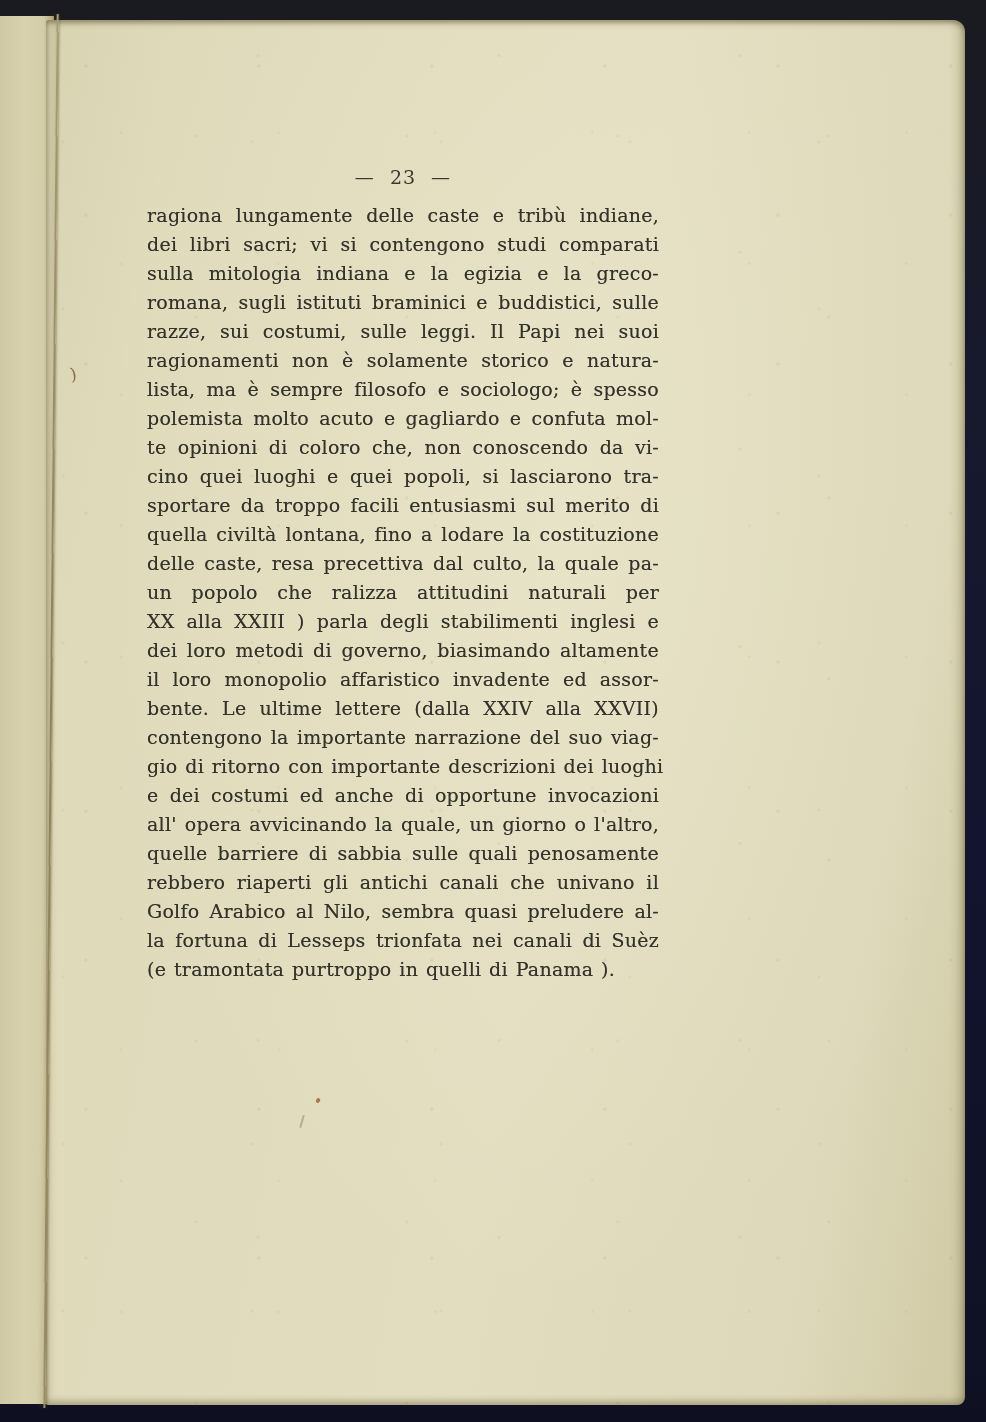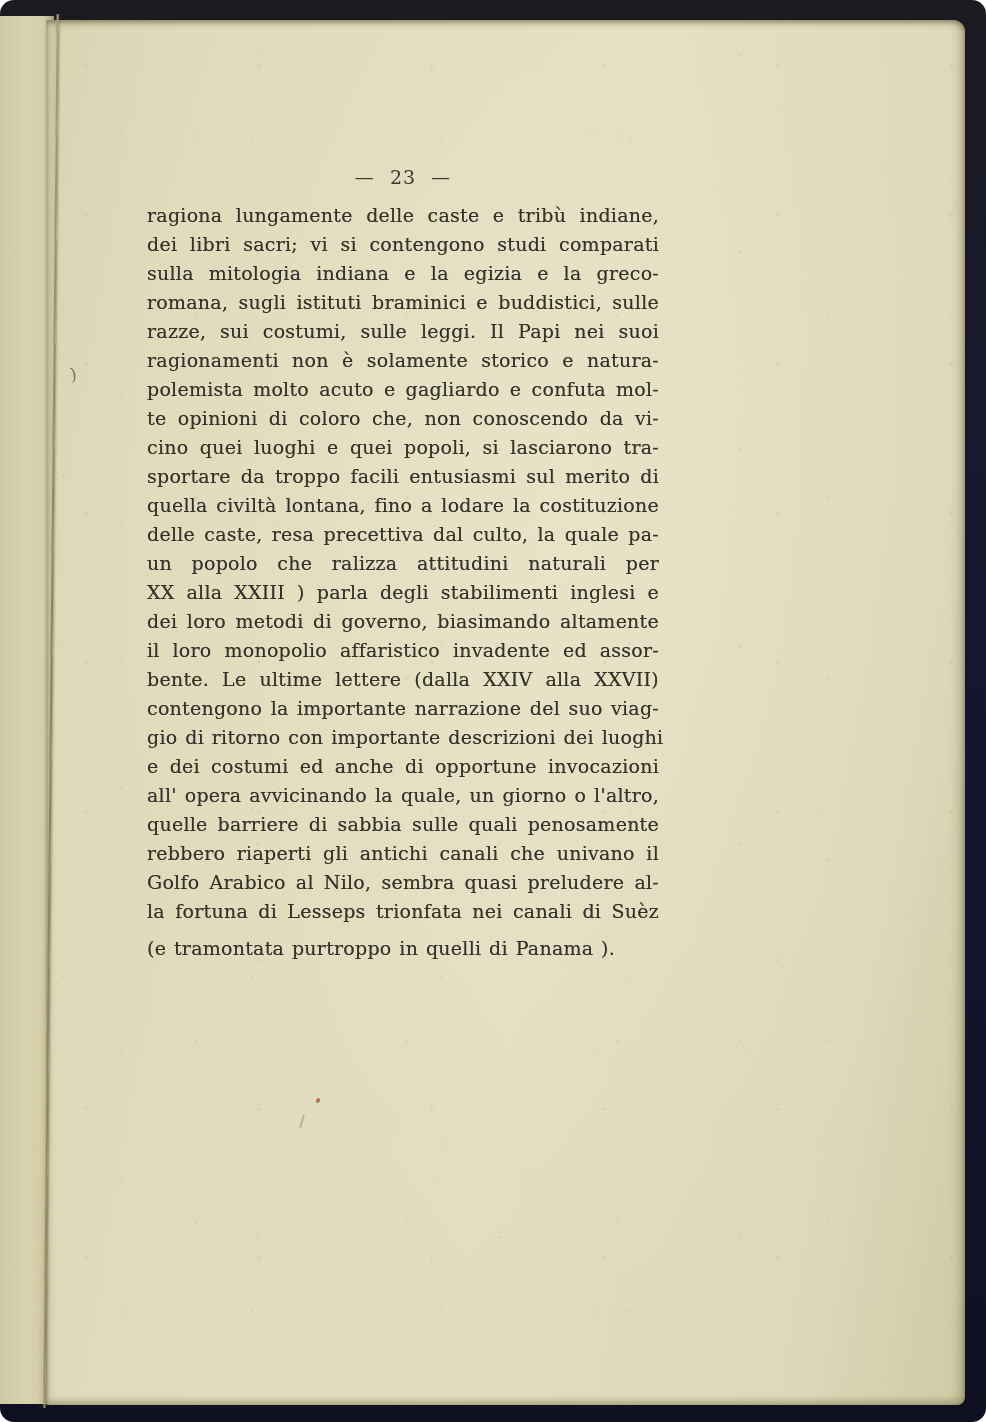--- a/index.html
+++ b/index.html
@@ -2,21 +2,20 @@
 <html><head>
 <meta charset="utf-8">
 <style>
   html,body{margin:0;padding:0;}
   .scan{
     position:relative;
     width:986px;height:1422px;
     overflow:hidden;
     background:linear-gradient(180deg,#1a1a20 0%,#17192c 25%,#131530 60%,#0e1022 100%);
     font-family:"DejaVu Serif","Liberation Serif",serif;
-    border-radius:14px;
   }
   
   .left-page{
     position:absolute;left:0;top:16px;bottom:18px;width:54px;
     background:linear-gradient(to right,#cec8a4 0%,#d8d2b0 45%,#d3cda8 80%,#b3aa82 97%,#9a9069 100%);
   }
   
   .page{
     position:absolute;left:46px;top:20px;right:21px;bottom:17px;
     background:
@@ -55,21 +54,21 @@
   .text-column{
     position:absolute;left:147px;top:201px;width:512px;
     color:#32312a;
     font-size:19px;line-height:29px;letter-spacing:.25px;word-spacing:1.5px;
     text-shadow:0 0 .5px rgba(50,48,40,.55);
   }
   .text-line{
     height:29px;white-space:nowrap;
     text-align:justify;text-align-last:justify;
   }
-  .text-line.last{text-align-last:left;margin-top:8px;}
+  .text-line.last{text-align-last:left;}
   
   .mark-paren{
     position:absolute;left:70px;top:364px;
     font-size:17px;color:#7b5a3c;transform:rotate(-10deg);opacity:.85;
   }
   .mark-speck{
     position:absolute;left:316px;top:1098px;width:4px;height:5px;
     background:#9c5b38;border-radius:50% 40% 50% 50%;opacity:.8;transform:rotate(25deg);
   }
   .mark-scratch{
@@ -88,20 +87,21 @@
 
   <div class="page-number">— 23 —</div>
 
   <div class="text-column">
     <div class="text-line">ragiona lungamente delle caste e tribù indiane,</div>
     <div class="text-line">dei libri sacri; vi si contengono studi comparati</div>
     <div class="text-line">sulla mitologia indiana e la egizia e la greco-</div>
     <div class="text-line">romana, sugli istituti braminici e buddistici, sulle</div>
     <div class="text-line">razze, sui costumi, sulle leggi. Il Papi nei suoi</div>
     <div class="text-line">ragionamenti non è solamente storico e natura-</div>
+    <div class="text-line">lista, ma è sempre filosofo e sociologo; è spesso</div>
     <div class="text-line">polemista molto acuto e gagliardo e confuta mol-</div>
     <div class="text-line">te opinioni di coloro che, non conoscendo da vi-</div>
     <div class="text-line">cino quei luoghi e quei popoli, si lasciarono tra-</div>
     <div class="text-line">sportare da troppo facili entusiasmi sul merito di</div>
     <div class="text-line">quella civiltà lontana, fino a lodare la costituzione</div>
     <div class="text-line">delle caste, resa precettiva dal culto, la quale pa-</div>
     <div class="text-line">un popolo che ralizza attitudini naturali per</div>
     <div class="text-line">XX alla XXIII ) parla degli stabilimenti inglesi e</div>
     <div class="text-line">dei loro metodi di governo, biasimando altamente</div>
     <div class="text-line">il loro monopolio affaristico invadente ed assor-</div>

